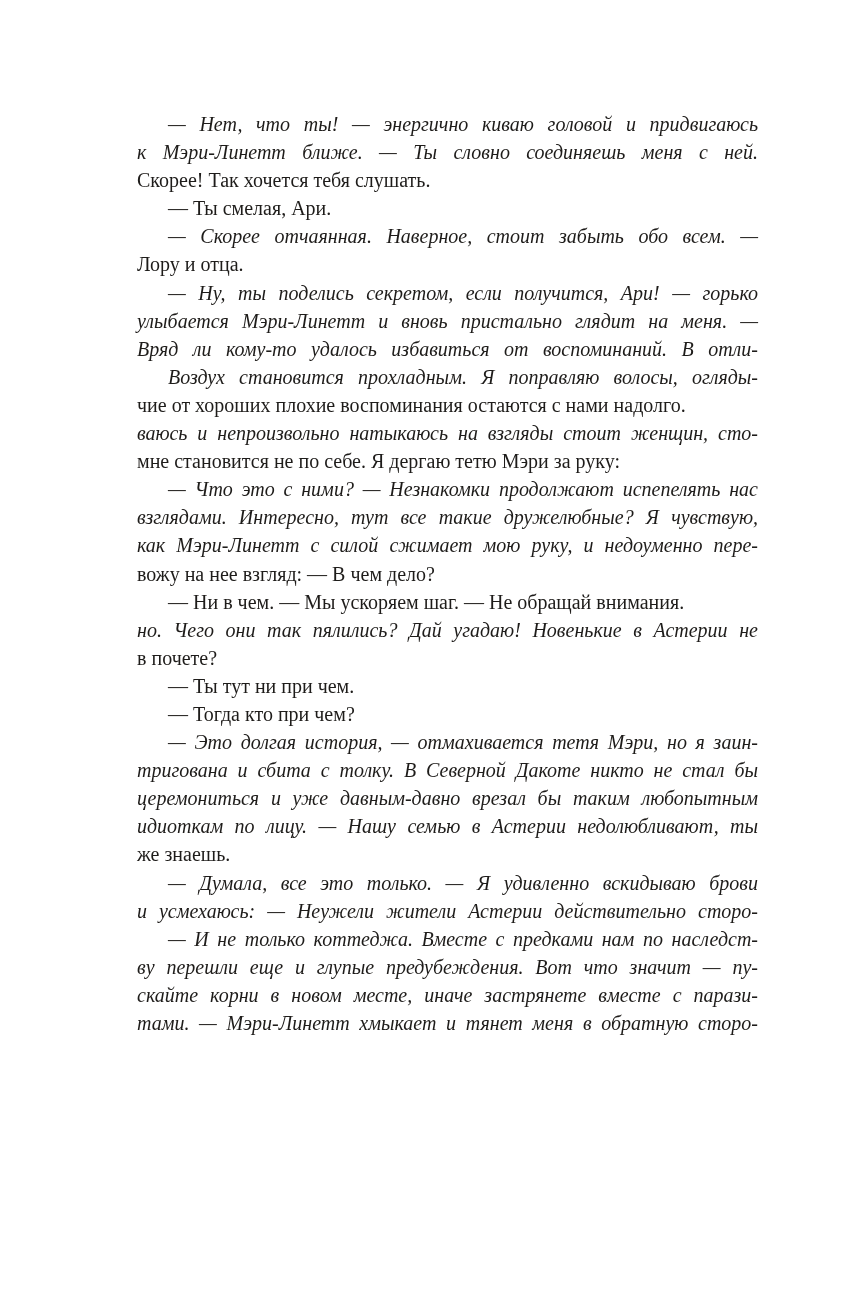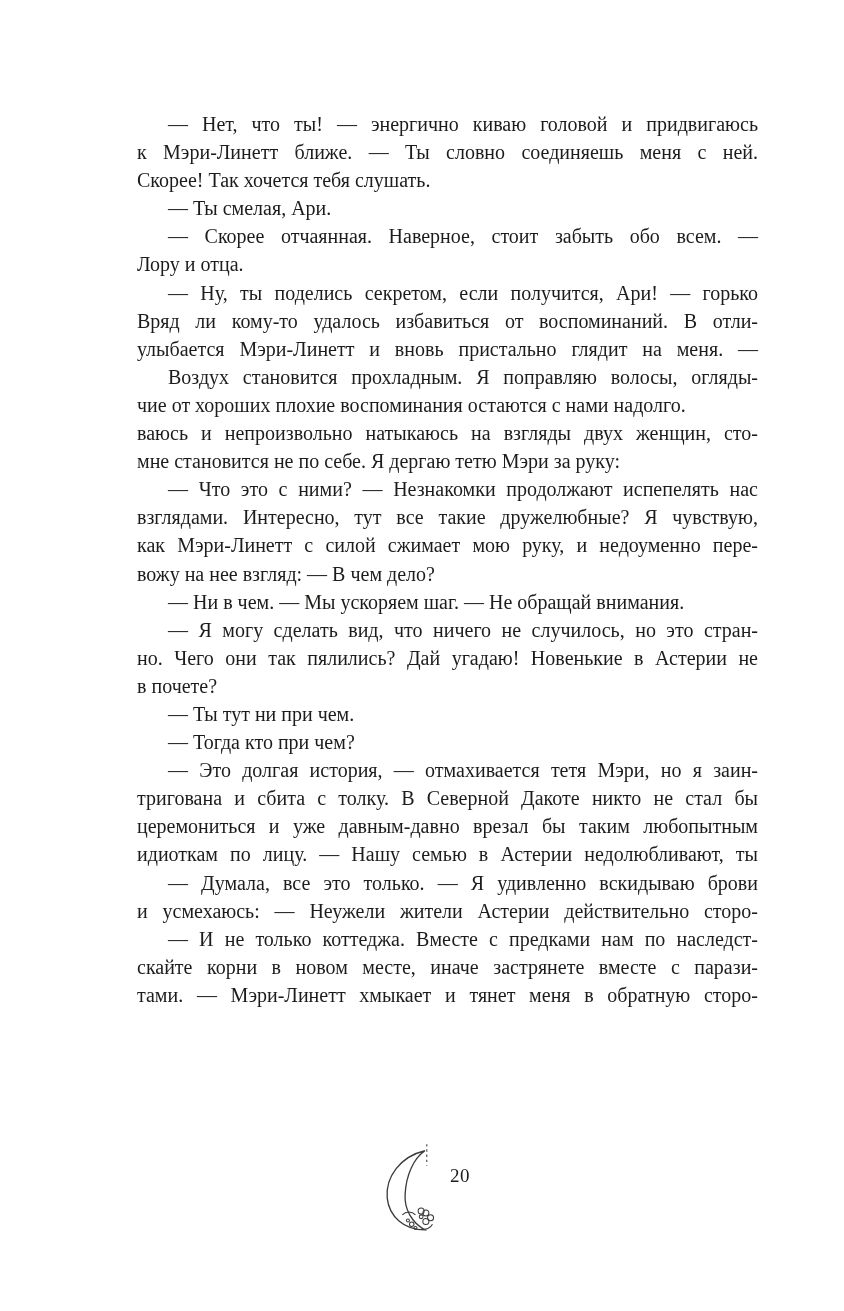--- a/index.html
+++ b/index.html
@@ -19,21 +19,21 @@
     top: 110px;
     width: 621px;
     font-size: 20px;
     line-height: 28.1px;
   }
   .line {
     text-align: justify;
     text-align-last: left;
     white-space: normal;
   }
-  .line.just { text-align-last: justify; }
+  .line.just { text-align-last: justify; font-style: italic; }
   .line.first { text-indent: 31px; }
   .footer {
     position: absolute;
     left: 0;
     top: 1142px;
     width: 844px;
     display: flex;
     justify-content: center;
     align-items: flex-start;
   }
@@ -52,63 +52,42 @@
 <div class="page">
 
   <div class="text-block">
       <div class="line first just">— Нет, что ты! — энергично киваю головой и придвигаюсь</div>
       <div class="line just">к Мэри-Линетт ближе. — Ты словно соединяешь меня с ней.</div>
       <div class="line">Скорее! Так хочется тебя слушать.</div>
       <div class="line first">— Ты смелая, Ари.</div>
       <div class="line first just">— Скорее отчаянная. Наверное, стоит забыть обо всем. —</div>
       <div class="line">Лору и отца.</div>
       <div class="line first just">— Ну, ты поделись секретом, если получится, Ари! — горько</div>
+      <div class="line just">улыбается Мэри-Линетт и вновь пристально глядит на меня. —</div>
       <div class="line just">Вряд ли кому-то удалось избавиться от воспоминаний. В отли-</div>
-      <div class="line just">улыбается Мэри-Линетт и вновь пристально глядит на меня. —</div>
       <div class="line first just">Воздух становится прохладным. Я поправляю волосы, огляды-</div>
       <div class="line">чие от хороших плохие воспоминания остаются с нами надолго.</div>
-      <div class="line just">ваюсь и непроизвольно натыкаюсь на взгляды двух женщин, сто-</div>
+      <div class="line just">ваюсь и непроизвольно натыкаюсь на взгляды стоит женщин, сто-</div>
       <div class="line">мне становится не по себе. Я дергаю тетю Мэри за руку:</div>
       <div class="line first just">— Что это с ними? — Незнакомки продолжают испепелять нас</div>
       <div class="line just">взглядами. Интересно, тут все такие дружелюбные? Я чувствую,</div>
       <div class="line just">как Мэри-Линетт с силой сжимает мою руку, и недоуменно пере-</div>
       <div class="line">вожу на нее взгляд: — В чем дело?</div>
       <div class="line first">— Ни в чем. — Мы ускоряем шаг. — Не обращай внимания.</div>
-      <div class="line first just">— Я могу сделать вид, что ничего не случилось, но это стран-</div>
       <div class="line just">но. Чего они так пялились? Дай угадаю! Новенькие в Астерии не</div>
       <div class="line">в почете?</div>
       <div class="line first">— Ты тут ни при чем.</div>
       <div class="line first">— Тогда кто при чем?</div>
       <div class="line first just">— Это долгая история, — отмахивается тетя Мэри, но я заин-</div>
       <div class="line just">тригована и сбита с толку. В Северной Дакоте никто не стал бы</div>
       <div class="line just">церемониться и уже давным-давно врезал бы таким любопытным</div>
       <div class="line just">идиоткам по лицу. — Нашу семью в Астерии недолюбливают, ты</div>
+      <div class="line">же знаешь.</div>
       <div class="line first just">— Думала, все это только. — Я удивленно вскидываю брови</div>
       <div class="line just">и усмехаюсь: — Неужели жители Астерии действительно сторо-</div>
       <div class="line first just">— И не только коттеджа. Вместе с предками нам по наследст-</div>
+      <div class="line just">ву перешли еще и глупые предубеждения. Вот что значит — пу-</div>
       <div class="line just">скайте корни в новом месте, иначе застрянете вместе с парази-</div>
       <div class="line just">тами. — Мэри-Линетт хмыкает и тянет меня в обратную сторо-</div>
     </div>
 
-  <div class="footer">
-    <svg class="ornament" viewBox="0 0 70 95" fill="none" stroke="#3a3a3a" stroke-width="1.4">
-
-      <line x1="56" y1="1" x2="56" y2="24" stroke-dasharray="2.5,3" stroke-width="1.1"></line>
-
-      <path d="M54,8 C28,14 12,36 14,58 C16,78 32,92 54,92 C40,84 32,70 33,54 C34,34 42,16 54,8 Z" fill="#ffffff"></path>
-
-      <g stroke-width="1.1">
-        <circle cx="50" cy="78" r="2"></circle>
-        <circle cx="55" cy="74" r="3.2"></circle>
-        <circle cx="60" cy="79" r="3.2"></circle>
-        <circle cx="55" cy="83" r="3.2"></circle>
-        <circle cx="50" cy="72" r="3.2"></circle>
-        <circle cx="40" cy="86" r="2.4"></circle>
-        <circle cx="36" cy="82" r="1.6"></circle>
-        <circle cx="44" cy="90" r="1.6"></circle>
-        <path d="M30,76 C34,72 40,72 44,76"></path>
-        <path d="M62,86 C60,90 55,92 50,91"></path>
-      </g>
-    </svg>
-    <span class="pagenum">20</span>
-  </div>
 
 </div>
 
 </body></html>

